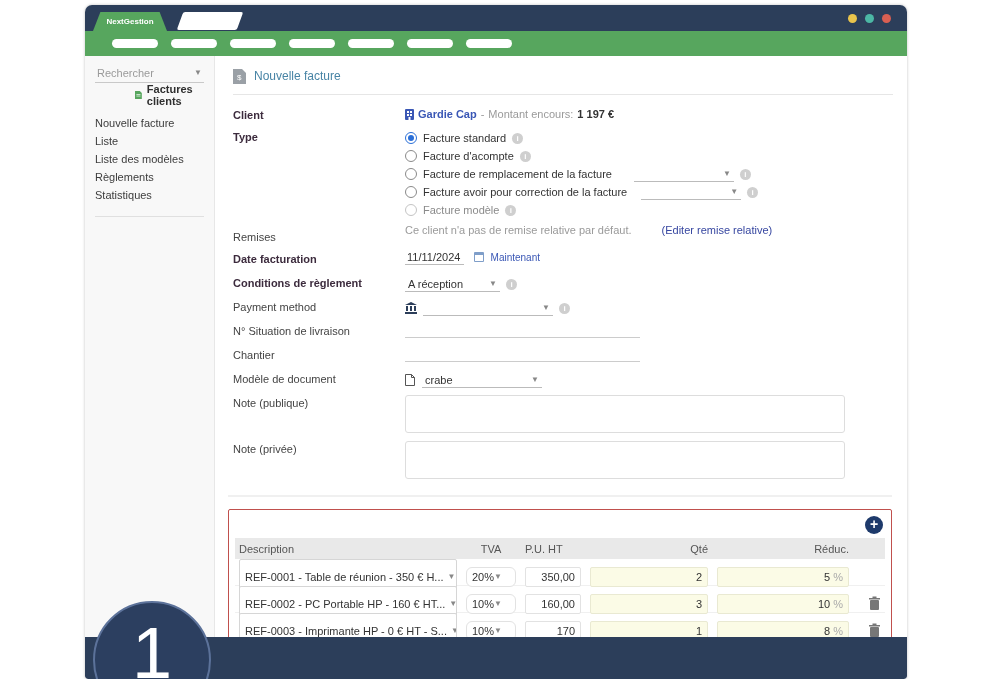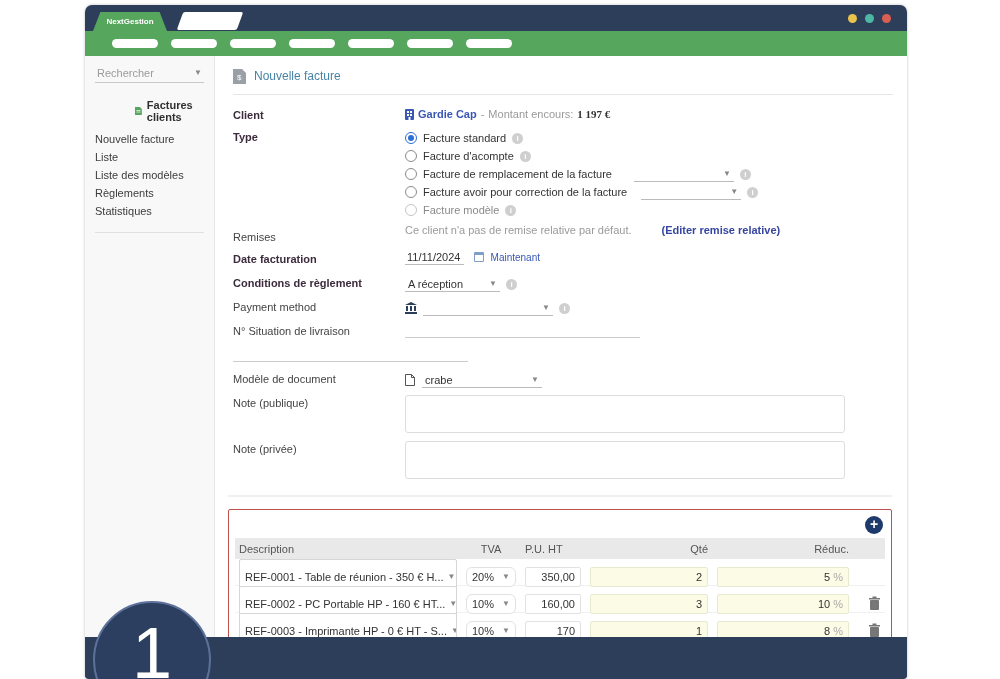--- a/index.html
+++ b/index.html
@@ -29,58 +29,58 @@
   .navbar{height:25px;background:var(--green);flex:0 0 auto;display:flex;align-items:center;
     gap:13px;padding-left:27px;}
   .pill{width:46px;height:9px;border-radius:5px;background:#fff;flex:0 0 auto;}
 
   .main{flex:1 1 auto;display:flex;min-height:0;}
 
   
   .sidebar{width:130px;flex:0 0 auto;background:#f8f8f8;border-right:1px solid #e7e7e7;
     padding:8px 10px 0 10px;}
   .search{display:flex;align-items:center;justify-content:space-between;
-    border-bottom:1px solid #c9c9c9;padding:3px 2px;color:#9a9a9a;margin-bottom:16px;}
+    border-bottom:1px solid #c9c9c9;padding:3px 2px;color:#9a9a9a;margin-bottom:0;}
   .side-section{display:flex;align-items:center;gap:5px;font-weight:bold;color:#2f2f2f;
     margin-bottom:7px;padding-left:40px;}
   .side-item{padding:3px 0;color:#3c3c3c;cursor:pointer;}
   .side-divider{border-top:1px solid #e0e0e0;margin-top:12px;}
 
   
   .content{flex:1 1 auto;padding:10px 14px 0 18px;overflow:hidden;background:#fff;}
   .page-header{display:flex;align-items:center;gap:8px;height:20px;}
   .page-title{color:var(--title_teal);font-size:12px;}
   .content-rule{border:none;border-top:1px solid #e6e6e6;margin:8px 0 12px 0;}
 
   .frow{display:flex;margin-bottom:6px;}
   .frow .lbl{width:172px;flex:0 0 auto;padding-top:2px;color:#444;}
   .frow .lbl.b{font-weight:bold;color:var(--label_plum);}
   .frow .ctl{flex:1 1 auto;}
 
   .client-line{display:flex;align-items:center;gap:4px;}
   .client-name{color:var(--link_blue);font-weight:bold;}
   .muted{color:#9a9a9a;}
-  .amount{color:#333;font-weight:bold;font-family:Liberation Serif, serif;}
+  .amount{color:#333;font-weight:bold;}
 
   .radio-row{display:flex;align-items:center;gap:6px;height:18px;}
   .radio{width:12px;height:12px;border-radius:50%;border:1px solid #8a8a8a;background:#fff;
     position:relative;flex:0 0 auto;}
   .radio.sel{border-color:#2a6fd8;}
   .radio.sel::after{content:"";position:absolute;left:2px;top:2px;width:6px;height:6px;
     border-radius:50%;background:#2a6fd8;}
   .radio.dis{border-color:#c4c4c4;}
   .info{width:11px;height:11px;border-radius:50%;background:#cfcfcf;color:#fff;
     font-size:8px;font-weight:bold;display:inline-flex;align-items:center;justify-content:center;
     flex:0 0 auto;}
   .caret{color:#888;font-size:8px;line-height:1;}
   .u-select{display:inline-flex;align-items:center;justify-content:space-between;
     border-bottom:1px solid #bbb;height:16px;padding:0 3px;}
 
   .remise-line{color:#9a9a9a;line-height:14px;}
-  .remise-link{color:#3646a0;font-weight:bold;cursor:pointer;padding-left:27px;}
+  .remise-link{color:#3646a0;font-weight:normal;cursor:pointer;padding-left:27px;}
 
   .date-input{display:inline-block;border-bottom:1px solid #bbb;padding:0 4px 1px 2px;color:#333;}
   .cal-icon{display:inline-block;width:10px;height:10px;border:1px solid #7f9ec9;border-top:3px solid #7f9ec9;
     border-radius:1px;vertical-align:-1px;margin:0 3px 0 7px;}
   .link{color:var(--link_blue);cursor:pointer;}
 
   .underline-input{display:inline-block;border-bottom:1px solid #ccc;height:15px;}
 
   textarea.note{width:440px;height:38px;border:1px solid #ddd;border-radius:3px;resize:none;
     font-family:"Liberation Sans",sans-serif;}
@@ -95,21 +95,21 @@
     font-size:14px;font-weight:bold;line-height:16px;text-align:center;cursor:pointer;}
   .tgrid{display:grid;grid-template-columns:218px 50px 56px 118px 132px 1fr;column-gap:9px;
     align-items:center;}
   .thead{background:#e9e9e9;color:#555;height:21px;padding:0 4px;}
   .thead>div{white-space:nowrap;}
   .trow{height:27px;border-bottom:1px solid #f0f0f0;padding:0 4px;background:#fff;}
   .trow:last-child{border-bottom:none;}
   .desc-select{display:flex;align-items:center;justify-content:space-between;gap:4px;
     border:1px solid #d6d6d6;border-radius:2px;height:35px;padding:0 5px;background:#fff;
     white-space:nowrap;overflow:hidden;}
-  .tva-select{display:flex;align-items:center;justify-content:space-between;
+  .tva-select{display:flex;align-items:center;
     border:1px solid #e2e2e2;border-radius:6px;height:20px;padding:0 5px;background:#fff;}
   .num-input{border:1px solid #e2e2e2;border-radius:2px;height:20px;display:flex;
     align-items:center;justify-content:flex-end;padding:0 5px;background:#fff;}
   .num-input.yellow{background:var(--yellow_bg);border-color:#e9e9d2;}
   .pct{color:#aaa;margin-left:3px;}
   .right{text-align:right;}
   .trash{width:13px;height:15px;cursor:pointer;margin-left:auto;}
 
   
   .footer{height:42px;background:var(--navy);flex:0 0 auto;border-radius:0 0 3px 3px;}
@@ -286,20 +286,21 @@
         </div>
 
         <div class="frow" style="height:18px;">
           <div class="lbl">N° Situation de livraison</div>
           <div class="ctl">
             <span class="underline-input" style="width:235px;"></span>
           </div>
         </div>
 
         <div class="frow" style="height:18px;">
+          <div class="lbl">Chantier</div>
           <div class="ctl">
             <span class="underline-input" style="width:235px;"></span>
           </div>
         </div>
 
         <div class="frow" style="height:18px;">
           <div class="lbl">Modèle de document</div>
           <div class="ctl" style="display:flex;align-items:center;gap:7px;">
             <svg width="10" height="12" viewBox="0 0 10 12">
               <path d="M0.5 0.5 h6 l3 3 v8 h-9 z" fill="#fff" stroke="#555"></path>

